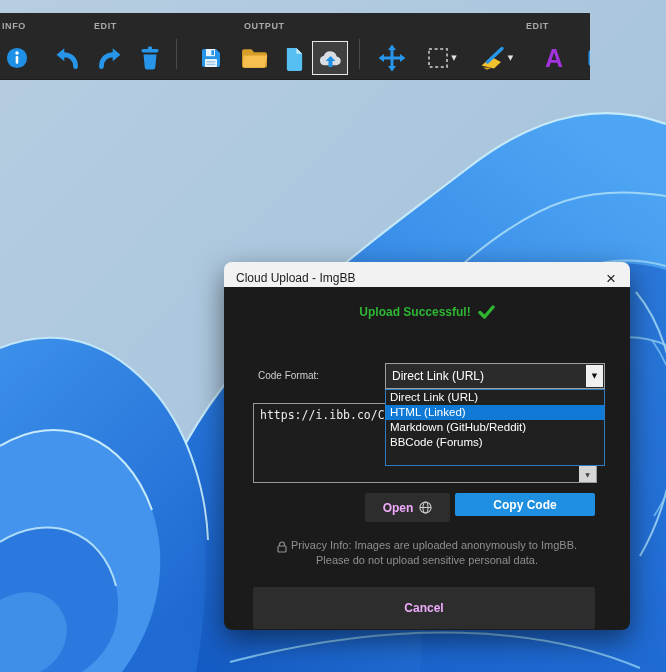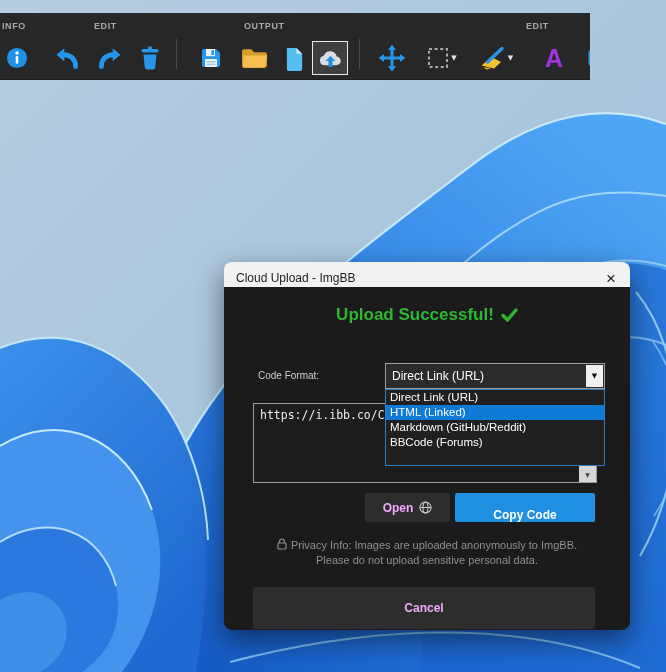--- a/index.html
+++ b/index.html
@@ -30,21 +30,21 @@
           z-index:20;border-radius:8px;box-shadow:0 10px 28px rgba(0,0,0,.5);}
   .dlg-titlebar{height:25px;background:#f2f2f2;border-radius:8px 8px 0 0;
                 display:flex;align-items:center;padding:7px 10px 0 12px;}
   .dlg-title{font-size:12px;color:#1b1b1b;flex:1;}
   .dlg-close{font-size:17px;color:#222;line-height:1;padding:0 4px;cursor:pointer;}
   .dlg-body{position:relative;height:343px;background:#1b1b1b;
             border-radius:0 0 8px 8px;}
 
   .success{position:absolute;left:0;top:18px;width:100%;display:flex;
            align-items:center;justify-content:center;gap:7px;
-           color:#2eb633;font-size:17px;font-weight:bold;}
+           color:#2eb633;font-size:12px;font-weight:bold;}
 
   .fmt-label{position:absolute;left:34px;top:76px;height:26px;line-height:26px;
              font-size:10px;color:#cfcfcf;}
   .combo{position:absolute;left:161px;top:76px;width:220px;height:26px;
          background:#2b2b2b;border:1px solid #9e9e9e;display:flex;
          align-items:center;cursor:pointer;}
   .combo-value{font-size:12px;color:#fff;padding-left:6px;flex:1;}
   .combo-btn{width:17px;align-self:stretch;margin:1px;background:#f0f0f0;
              display:flex;align-items:center;justify-content:center;}
   .combo-btn span{font-family:"DejaVu Sans",sans-serif;font-size:7px;color:#111;}
@@ -62,28 +62,28 @@
   .dropdown{position:absolute;left:161px;top:102px;width:220px;height:77px;
             background:#202020;border:1px solid #2e7cc4;z-index:30;}
   .dd-item{height:15px;line-height:15px;font-size:11.5px;color:#fff;
            padding-left:4px;white-space:nowrap;cursor:pointer;}
   .dd-item.selected{background:#0f7ad6;}
 
   .btn{display:flex;align-items:center;justify-content:center;gap:6px;
        border-radius:2px;cursor:pointer;font-size:12px;color:#f0abfc;font-weight:bold;}
   .btn-open{position:absolute;left:141px;top:206px;width:85px;height:29px;
             background:#2d2d2d;}
-  .btn-copy{position:absolute;left:231px;top:206px;width:140px;height:29px;
-            background:#1e8fe1;font-weight:bold;color:#fff;align-items:flex-end;}
+  .btn-copy{position:absolute;left:231px;top:206px;width:140px;height:23px;
+            background:#1e8fe1;font-weight:bold;color:#fff;}
   .btn-cancel{position:absolute;left:29px;top:300px;width:342px;height:42px;
               background:#2d2d2d;}
 
   .privacy{position:absolute;left:0;top:251px;width:100%;text-align:center;
            font-size:11px;color:#8f8f8f;line-height:15px;}
-  .privacy .row1{display:flex;align-items:flex-start;justify-content:center;gap:4px;}
+  .privacy .row1{display:flex;align-items:flex-end;justify-content:center;gap:4px;}
 </style>
 </head>
 <body>
 
 <div class="screen">
 
   <svg class="wallpaper" width="666" height="672" viewBox="0 0 666 672">
     <defs>
       <linearGradient id="gSky" x1="0" y1="0" x2="1" y2="1">
         <stop offset="0" stop-color="#b7cde1"></stop>

